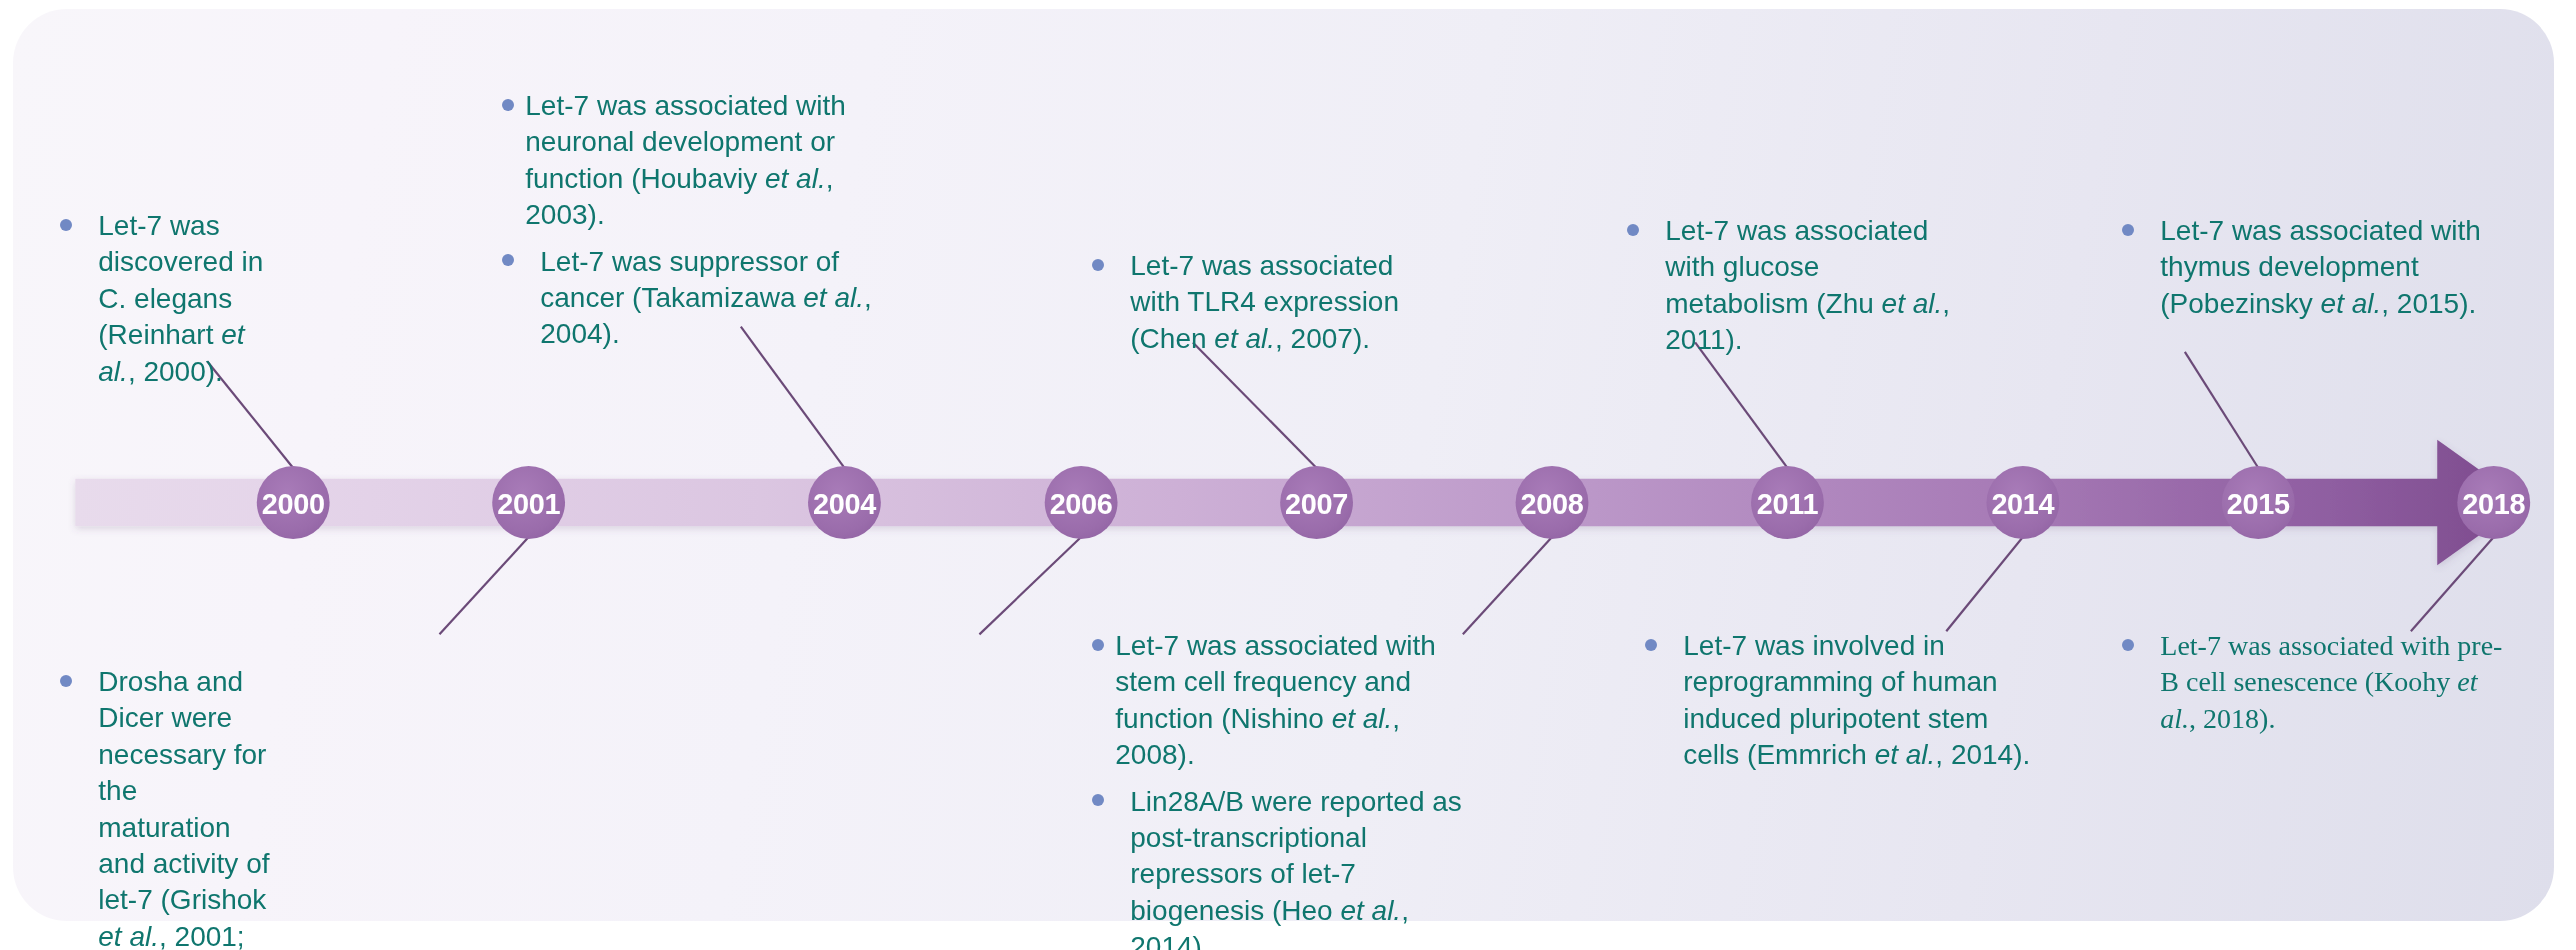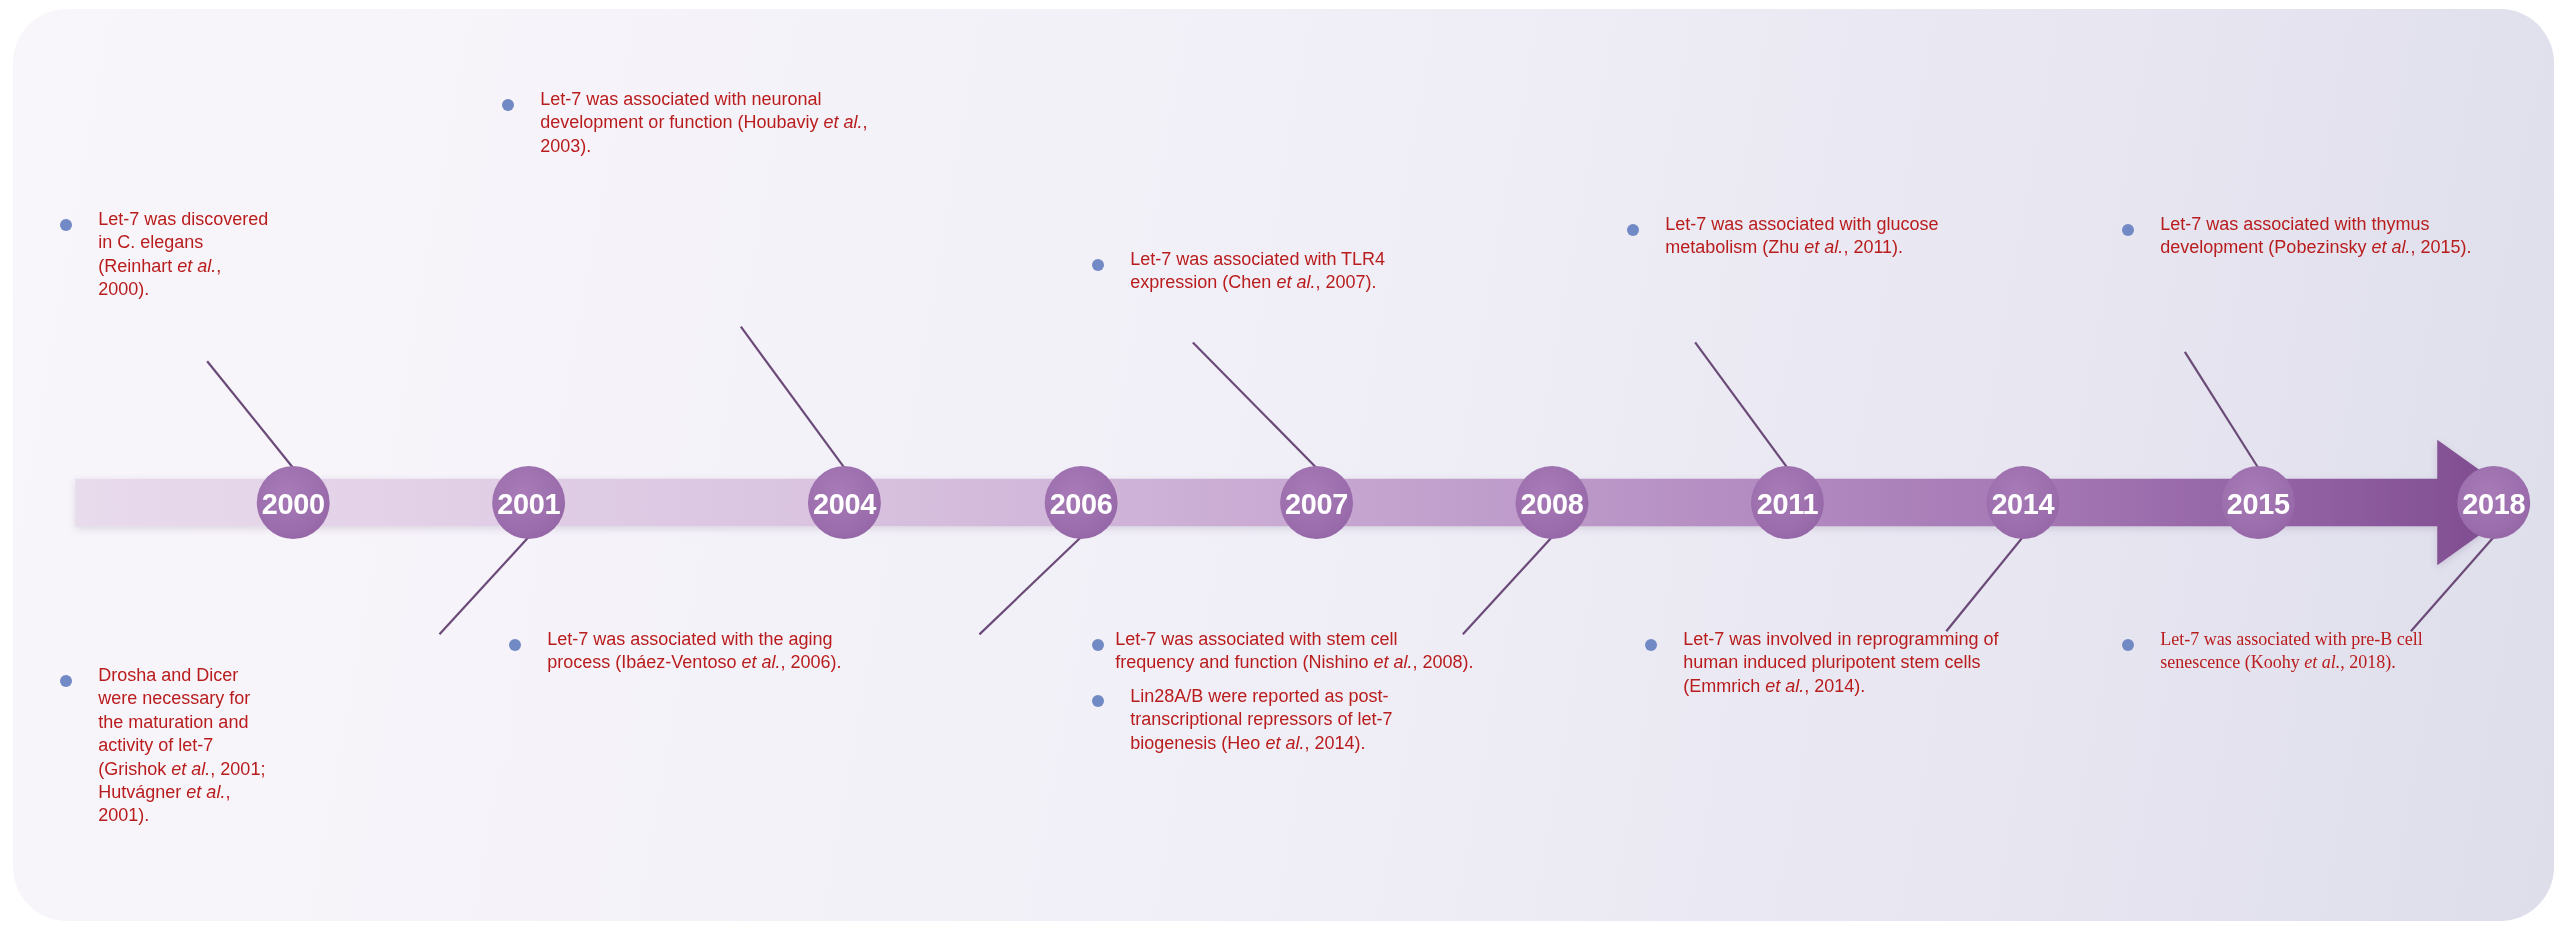--- a/index.html
+++ b/index.html
@@ -22,22 +22,22 @@
   .year-label{
     fill:#ffffff;
     font-family:"Liberation Sans","DejaVu Sans",sans-serif;
     font-size:46px;font-weight:700;
     text-anchor:middle;dominant-baseline:central;
     letter-spacing:-0.5px;
   }
 
   .block{
     position:absolute;
-    color:#b91c1c;
-    font-size:18px;
+    color:#0f766e;
+    font-size:28px;
     line-height:1.30;
   }
   .bullet-row{
     display:flex;align-items:flex-start;
     margin-bottom:10px;
   }
   .bullet-row:last-child{margin-bottom:0;gap:15px;}
   .dot{
     flex:0 0 auto;
     width:12px;height:12px;border-radius:50%;
@@ -151,20 +151,24 @@
       <span class="dot"></span>
       <span class="btext">Let-7 was discovered in C. elegans (Reinhart <i>et al.</i>, 2000).</span>
     </div>
   </div>
 
   <div class="block" style="left:502px; top:88px; width:377px;">
     <div class="bullet-row">
       <span class="dot"></span>
       <span class="btext">Let-7 was associated with neuronal development or function (Houbaviy <i>et al.</i>, 2003).</span>
     </div>
+    <div class="bullet-row">
+      <span class="dot"></span>
+      <span class="btext">Let-7 was suppressor of cancer (Takamizawa <i>et al.</i>, 2004).</span>
+    </div>
   </div>
 
   <div class="block" style="left:1092px; top:213px; width:352px;margin-top:35px;">
     <div class="bullet-row">
       <span class="dot"></span>
       <span class="btext">Let-7 was associated with TLR4 expression (Chen <i>et al.</i>, 2007).</span>
     </div>
   </div>
 
   <div class="block" style="left:1627px; top:213px; width:342px;">
@@ -181,26 +185,20 @@
     </div>
   </div>
 
   <div class="block" style="left:60px; top:628px; width:217px;margin-top:36px;">
     <div class="bullet-row">
       <span class="dot"></span>
       <span class="btext">Drosha and Dicer were necessary for the maturation and activity of let-7 (Grishok <i>et al.</i>, 2001; Hutvágner <i>et al.</i>, 2001).</span>
     </div>
   </div>
 
-  <div class="block" style="left:509px; top:628px; width:383px;">
-    <div class="bullet-row">
-      <span class="dot"></span>
-      <span class="btext">Let-7 was associated with the aging process (Ibáez-Ventoso <i>et al.</i>, 2006).</span>
-    </div>
-  </div>
 
   <div class="block" style="left:1092px; top:628px; width:389px;">
     <div class="bullet-row">
       <span class="dot"></span>
       <span class="btext">Let-7 was associated with stem cell frequency and function (Nishino <i>et al.</i>, 2008).</span>
     </div>
     <div class="bullet-row">
       <span class="dot"></span>
       <span class="btext">Lin28A/B were reported as post-transcriptional repressors of let-7 biogenesis (Heo <i>et al.</i>, 2014).</span>
     </div>

